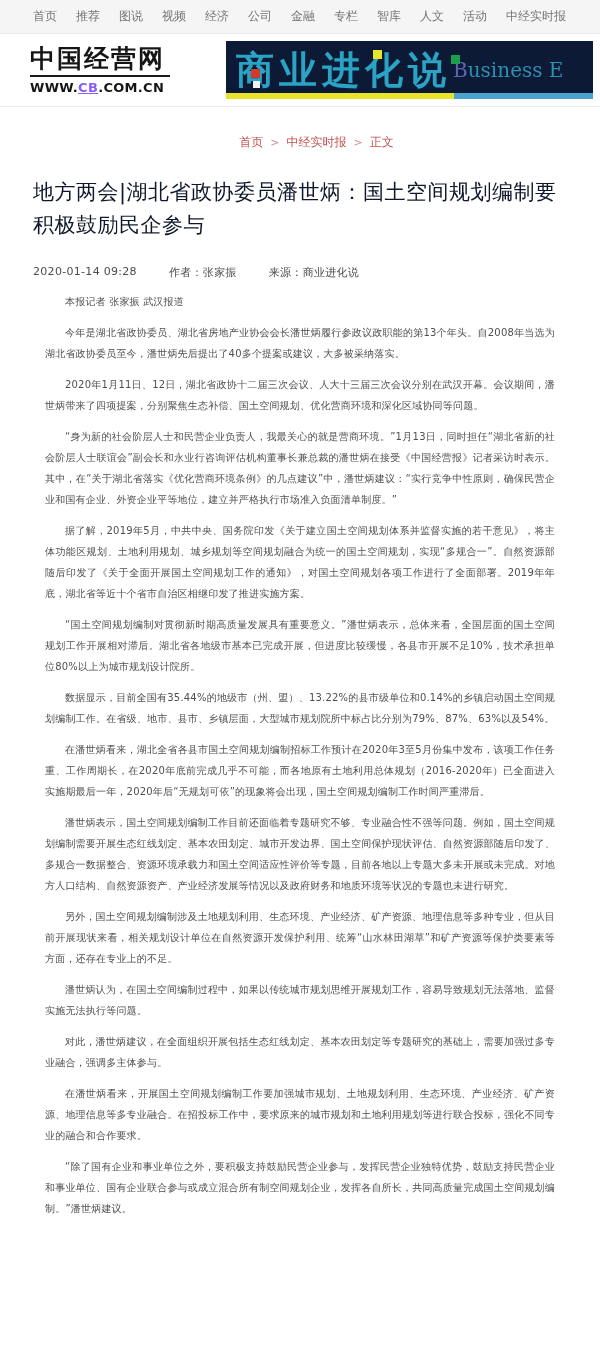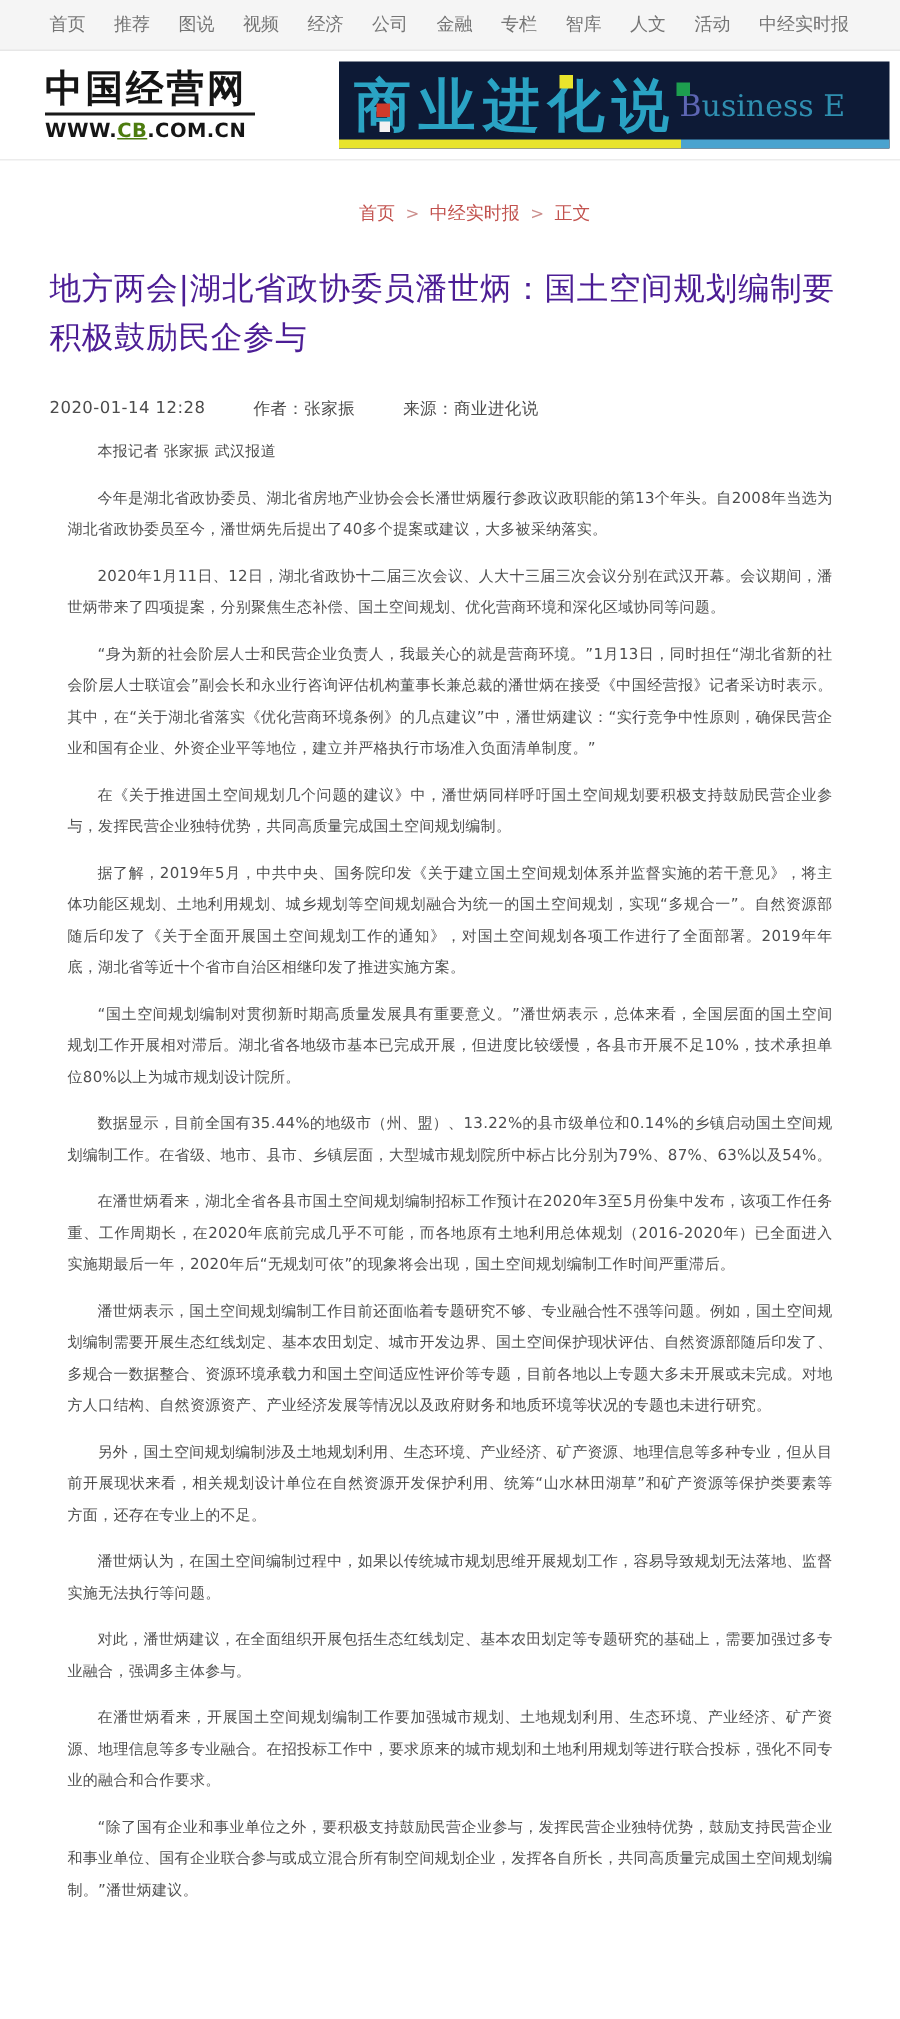--- a/index.html
+++ b/index.html
@@ -42,21 +42,21 @@
   .logo-title {
     font-size: 25px;
     font-weight: bold;
     color: #151515;
     letter-spacing: 2px;
     line-height: 1.15;
     white-space: nowrap;
   }
   .logo-rule { border-top: 2px solid #1a1a1a; margin: 2px 0 3px; width: 140px; }
   .logo-url { font-size: 13px; font-weight: bold; color: #151515; letter-spacing: 0.3px; }
-  .logo-url .hl { color: #4d7c0f; text-decoration: underline; }
+  .logo-url .hl { color: #8b5cf6; text-decoration: underline; }
 
   .banner {
     flex: 1;
     margin-left: 38px;
     height: 58px;
     background: #0d1a36;
     position: relative;
     display: flex;
     align-items: center;
     overflow: hidden;
@@ -94,21 +94,21 @@
   
   .breadcrumb { padding: 27px 0 0 33px; font-size: 12px; color: #c2524e; text-align: center; }
   .breadcrumb a { color: #c2524e; text-decoration: none; cursor: pointer; }
   .breadcrumb .sep { color: #cc8f8d; margin: 0 7px; font-size: 11px; }
 
   
   .article-title {
     margin: 25px 33px 0;
     font-size: 21px;
     font-weight: 400;
-    color: #4c1d95;
+    color: #0f172a;
     line-height: 33px;
     letter-spacing: 0.5px;
   }
   .article-meta {
     margin: 23px 33px 0;
     font-size: 11px;
     color: #4c4c4c;
     display: flex;
     gap: 32px;
     letter-spacing: 0.3px;
@@ -172,36 +172,35 @@
   </div>
 </header>
 
 <div class="breadcrumb">
   <a>首页</a><span class="sep">&gt;</span><a>中经实时报</a><span class="sep">&gt;</span><span>正文</span>
 </div>
 
 <h1 class="article-title">地方两会|湖北省政协委员潘世炳：国土空间规划编制要积极鼓励民企参与</h1>
 
 <div class="article-meta">
-  <span>2020-01-14 12:28</span>
+  <span>2020-01-14 09:28</span>
   <span>作者：张家振</span>
   <span>来源：商业进化说</span>
 </div>
 
 <div class="article-body">
 
     <p>本报记者 张家振 武汉报道</p>
 
     <p>今年是湖北省政协委员、湖北省房地产业协会会长潘世炳履行参政议政职能的第13个年头。自2008年当选为湖北省政协委员至今，潘世炳先后提出了40多个提案或建议，大多被采纳落实。</p>
 
     <p>2020年1月11日、12日，湖北省政协十二届三次会议、人大十三届三次会议分别在武汉开幕。会议期间，潘世炳带来了四项提案，分别聚焦生态补偿、国土空间规划、优化营商环境和深化区域协同等问题。</p>
 
     <p>“身为新的社会阶层人士和民营企业负责人，我最关心的就是营商环境。”1月13日，同时担任“湖北省新的社会阶层人士联谊会”副会长和永业行咨询评估机构董事长兼总裁的潘世炳在接受《中国经营报》记者采访时表示。其中，在“关于湖北省落实《优化营商环境条例》的几点建议”中，潘世炳建议：“实行竞争中性原则，确保民营企业和国有企业、外资企业平等地位，建立并严格执行市场准入负面清单制度。”</p>
 
-    <p>在《关于推进国土空间规划几个问题的建议》中，潘世炳同样呼吁国土空间规划要积极支持鼓励民营企业参与，发挥民营企业独特优势，共同高质量完成国土空间规划编制。</p>
 
     <p>据了解，2019年5月，中共中央、国务院印发《关于建立国土空间规划体系并监督实施的若干意见》，将主体功能区规划、土地利用规划、城乡规划等空间规划融合为统一的国土空间规划，实现“多规合一”。自然资源部随后印发了《关于全面开展国土空间规划工作的通知》，对国土空间规划各项工作进行了全面部署。2019年年底，湖北省等近十个省市自治区相继印发了推进实施方案。</p>
 
     <p>“国土空间规划编制对贯彻新时期高质量发展具有重要意义。”潘世炳表示，总体来看，全国层面的国土空间规划工作开展相对滞后。湖北省各地级市基本已完成开展，但进度比较缓慢，各县市开展不足10%，技术承担单位80%以上为城市规划设计院所。</p>
 
     <p>数据显示，目前全国有35.44%的地级市（州、盟）、13.22%的县市级单位和0.14%的乡镇启动国土空间规划编制工作。在省级、地市、县市、乡镇层面，大型城市规划院所中标占比分别为79%、87%、63%以及54%。</p>
 
     <p>在潘世炳看来，湖北全省各县市国土空间规划编制招标工作预计在2020年3至5月份集中发布，该项工作任务重、工作周期长，在2020年底前完成几乎不可能，而各地原有土地利用总体规划（2016-2020年）已全面进入实施期最后一年，2020年后“无规划可依”的现象将会出现，国土空间规划编制工作时间严重滞后。</p>
 
     <p>潘世炳表示，国土空间规划编制工作目前还面临着专题研究不够、专业融合性不强等问题。例如，国土空间规划编制需要开展生态红线划定、基本农田划定、城市开发边界、国土空间保护现状评估、自然资源部随后印发了、多规合一数据整合、资源环境承载力和国土空间适应性评价等专题，目前各地以上专题大多未开展或未完成。对地方人口结构、自然资源资产、产业经济发展等情况以及政府财务和地质环境等状况的专题也未进行研究。</p>

